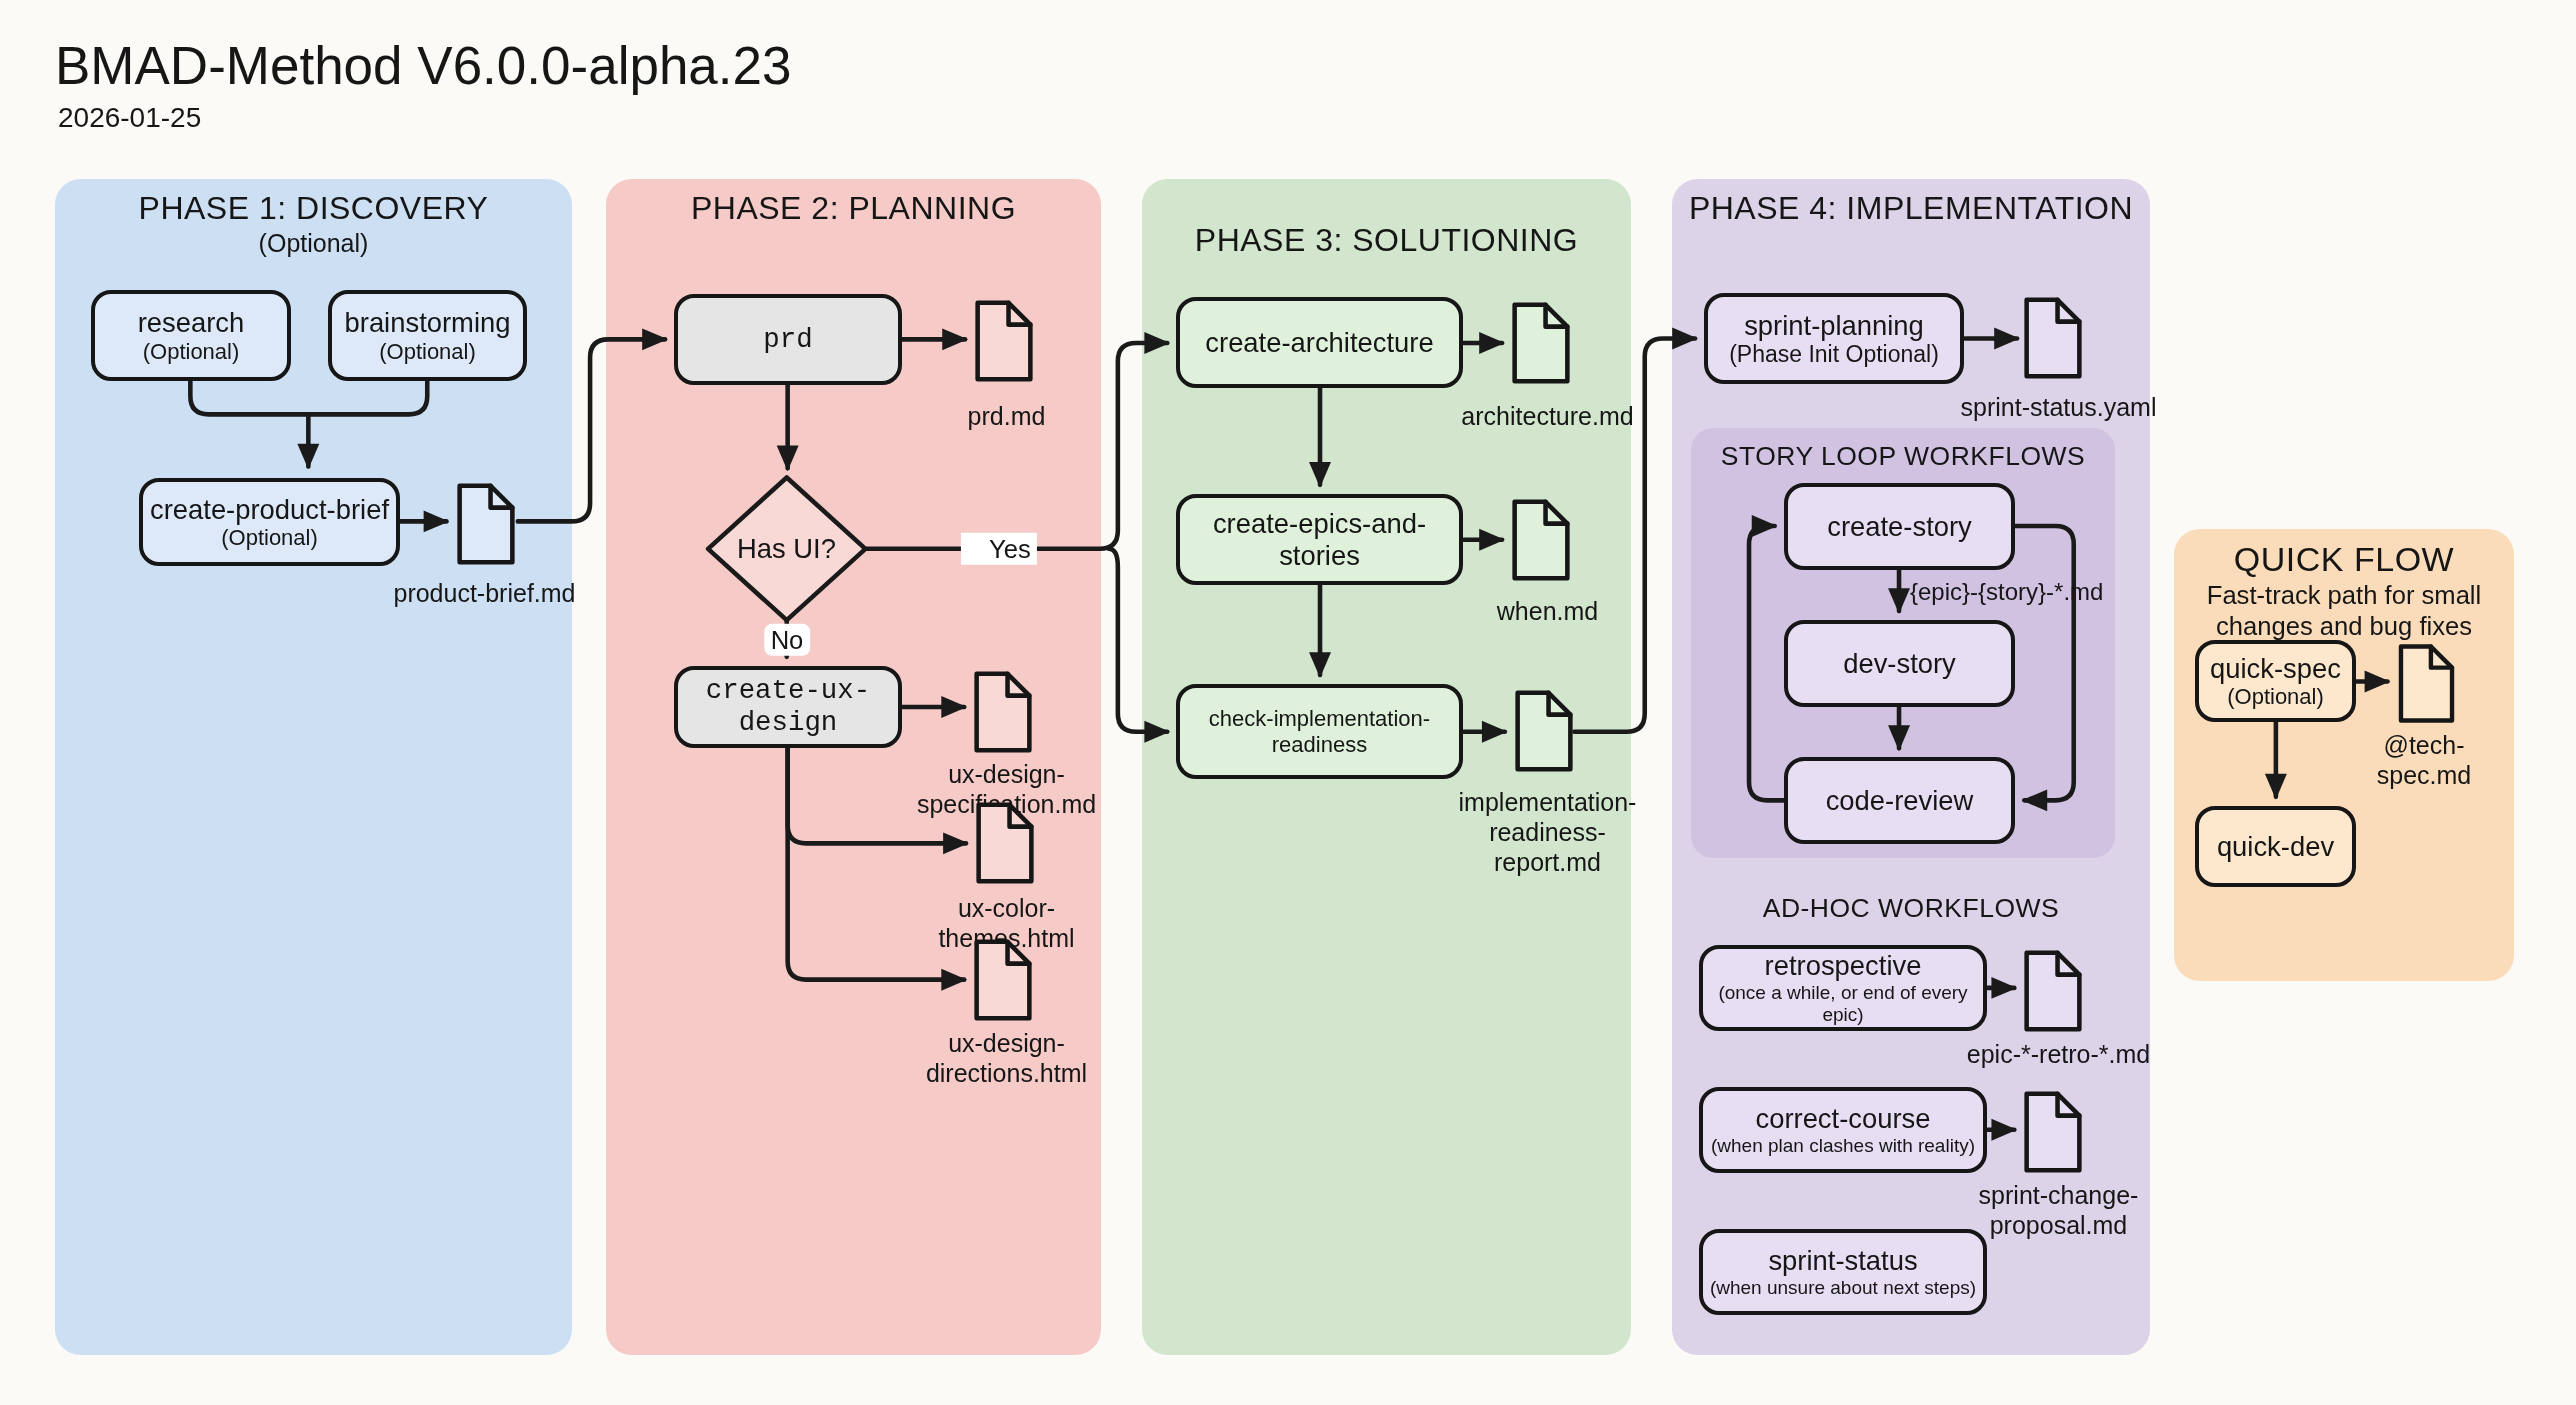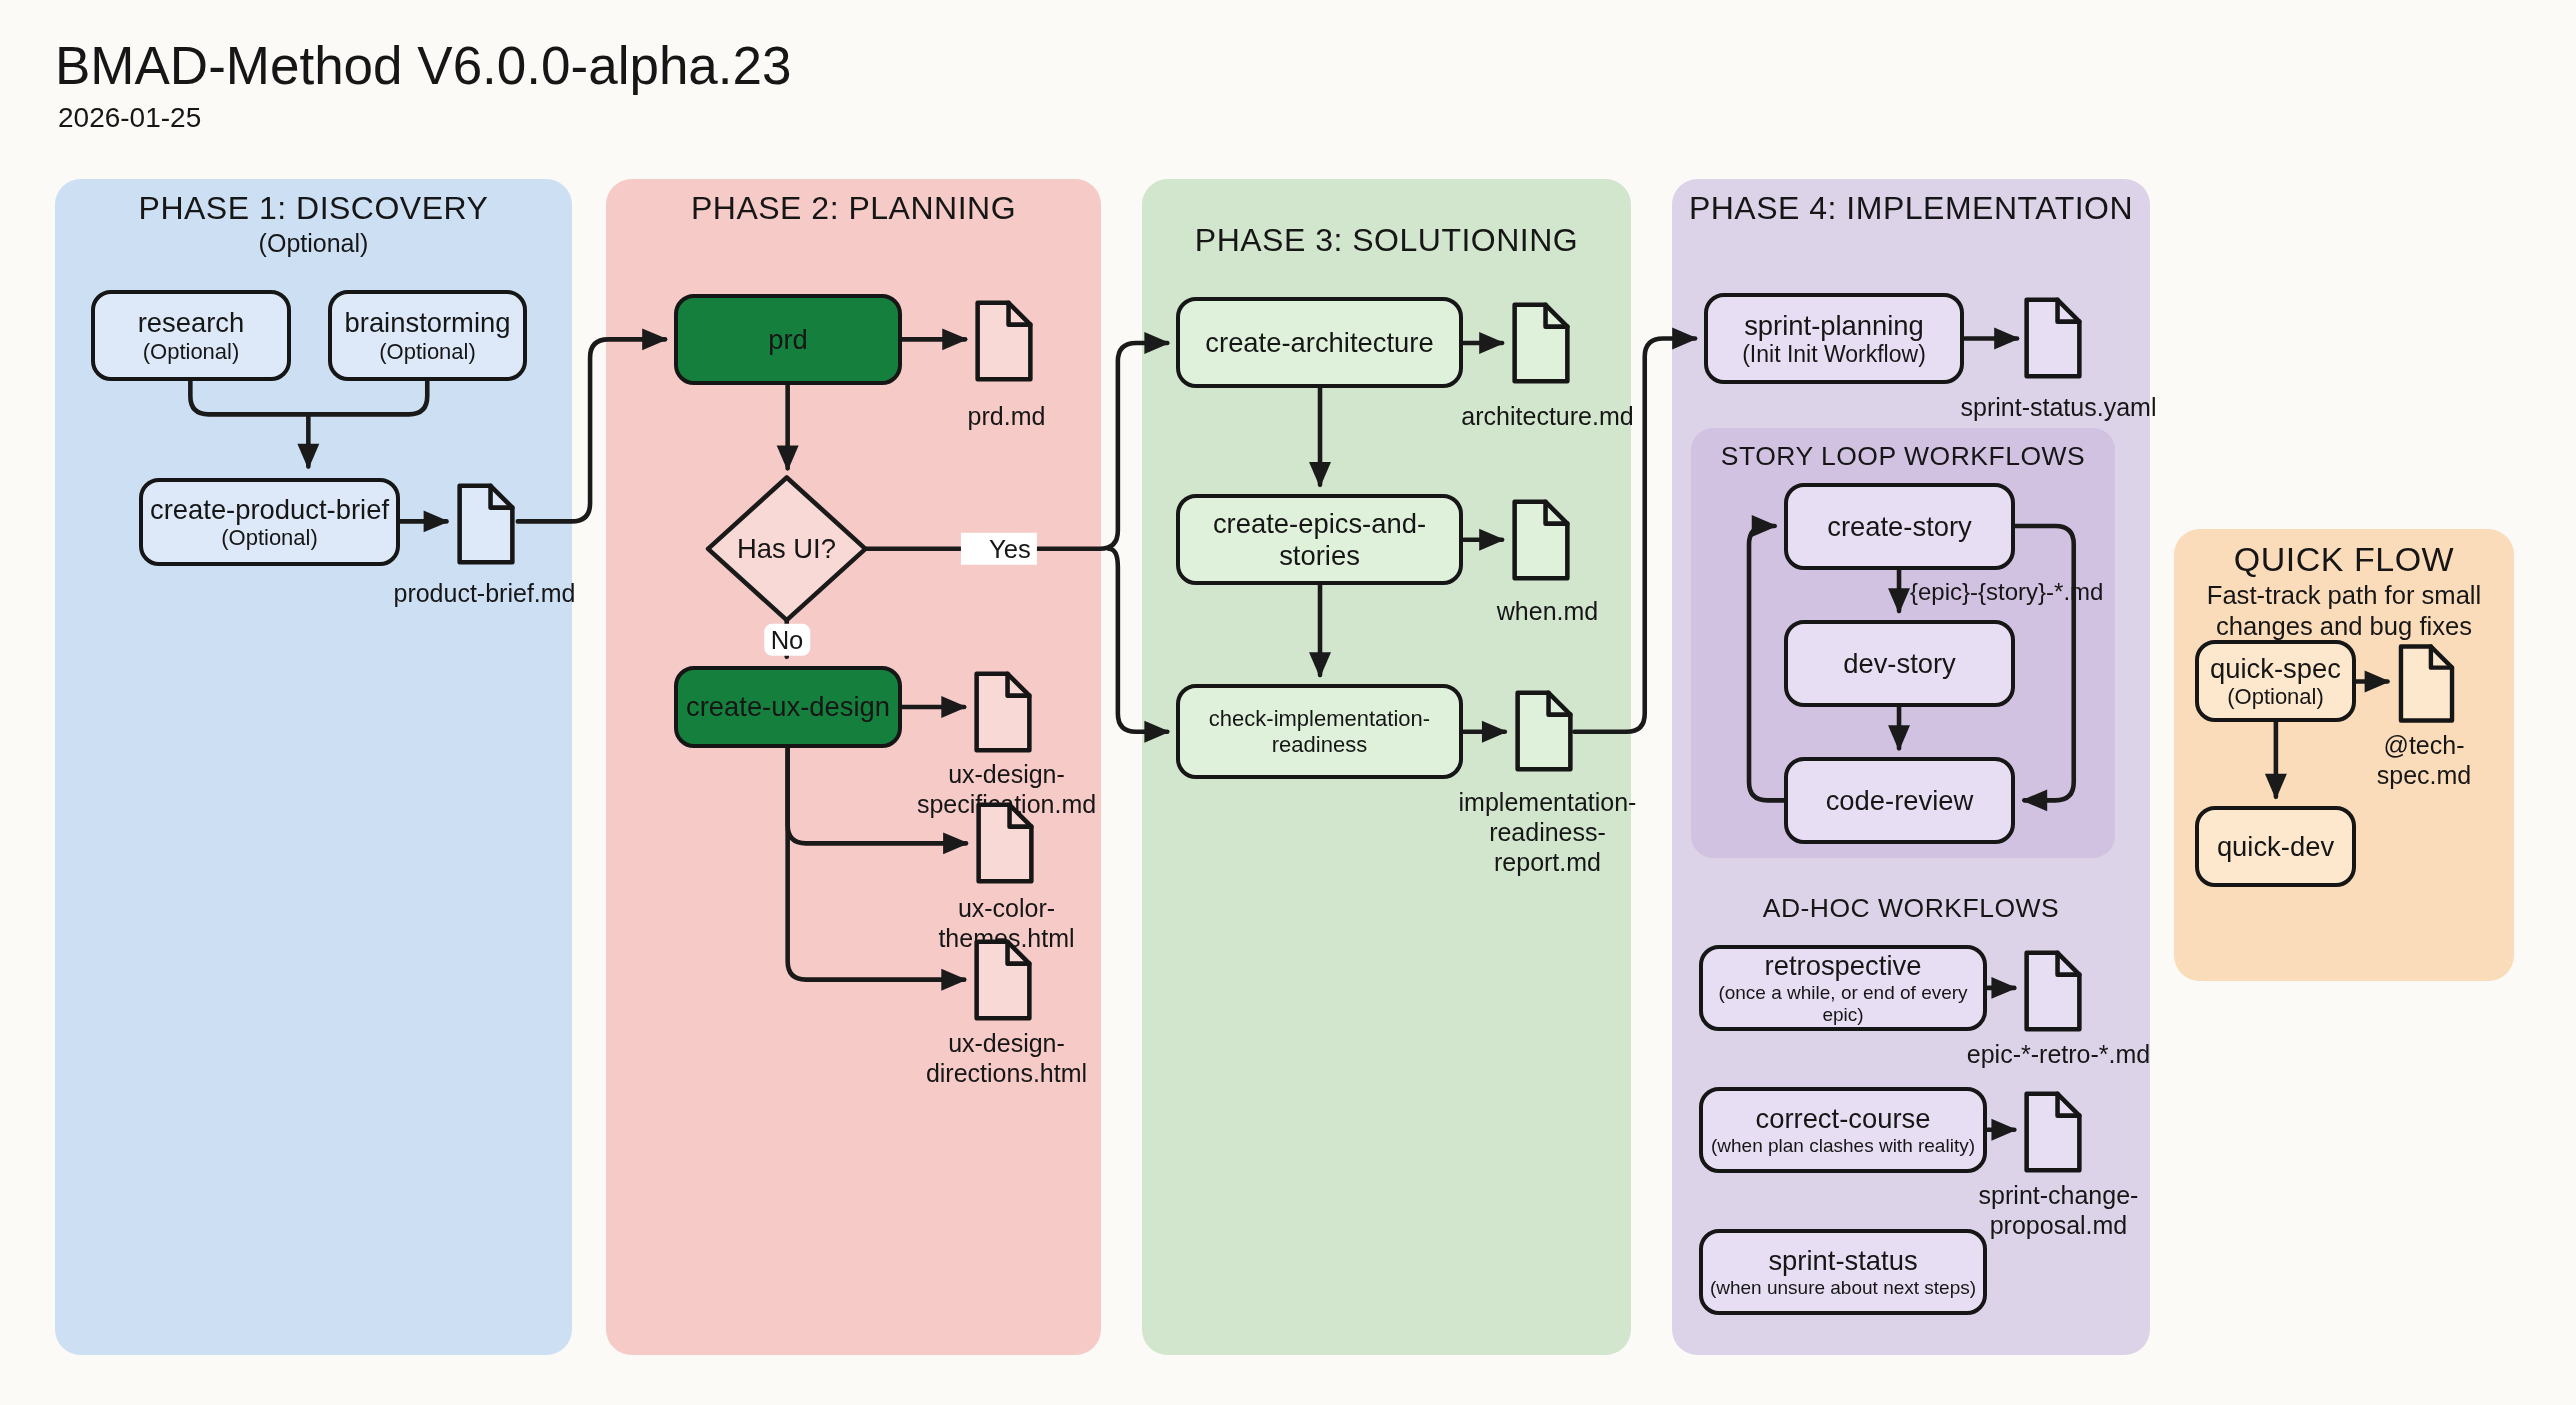--- a/index.html
+++ b/index.html
@@ -10,21 +10,21 @@
   .panel{position:absolute;border-radius:25.6px;}
   .p1{background:#cddff3;} .p2{background:#f5cac7;} .p3{background:#d2e5cd;}
   .p4{background:#ddd3e9;} .pq{background:#fbdcba;}
   .inner{position:absolute;border-radius:22px;background:#d1c2e2;}
   .ptitle{position:absolute;text-align:center;font-size:32px;letter-spacing:0.5px;white-space:nowrap;}
   .psub{position:absolute;text-align:center;font-size:25px;}
   .sec{position:absolute;text-align:center;font-size:26.5px;letter-spacing:0.5px;white-space:nowrap;}
   .node{position:absolute;border:4.6px solid #161616;border-radius:20px;box-sizing:border-box;
         display:flex;flex-direction:column;align-items:center;justify-content:center;
         text-align:center;line-height:1.15;}
-  .n1{background:#dde9f8;} .n2{background:#15803d;} .n3{background:#dff0db;}
+  .n1{background:#dde9f8;} .n2{background:#e5e5e5;font-family:Liberation Mono, monospace;} .n3{background:#dff0db;}
   .n4{background:#e8def3;} .nq{background:#fde8cd;}
   .nmain{font-size:27.4px;white-space:pre-line;}
   .nnote{font-size:22px;}
   .nnote.sm{font-size:19px;}
   .doclabel{position:absolute;text-align:center;font-size:25px;line-height:1.2;white-space:pre-line;}
   .freelabel{position:absolute;font-size:24px;white-space:nowrap;}
   .chip{position:absolute;transform:translate(-50%,-50%);background:#ffffff;
         font-size:25.6px;padding:0.9px 6.4px;line-height:1.2;}
   .diamond-text{position:absolute;display:flex;align-items:center;justify-content:center;
         font-size:27.4px;text-align:center;}
@@ -193,21 +193,21 @@
       </svg>
   </div>
   <div class="doclabel" style="left:1392px;top:787px;width:311px;">implementation-
 readiness-
 report.md</div>
 
   <div class="ptitle" style="left:1672px;top:190px;width:478px;">PHASE 4: IMPLEMENTATION</div>
 
   <div class="node n4" style="left:1704px;top:293px;width:260px;height:91px;">
     <div class="nmain">sprint-planning</div>
-    <div class="nnote" style="font-size:23px;">(Init Init Workflow)</div>
+    <div class="nnote" style="font-size:23px;">(Phase Init Optional)</div>
   </div>
   <div class="docicon d4" style="left:2023px;top:296px;">
     <svg width="60" height="84" viewBox="0 0 66 92">
         <path class="page" d="M4,4 H38 L62,28 V88 H4 Z"></path>
         <path class="fold" d="M38,4 V28 H62"></path>
       </svg>
   </div>
   <div class="doclabel" style="left:1903px;top:392px;width:311px;">sprint-status.yaml</div>
 
   <div class="sec" style="left:1691px;top:441px;width:424px;">STORY LOOP WORKFLOWS</div>

